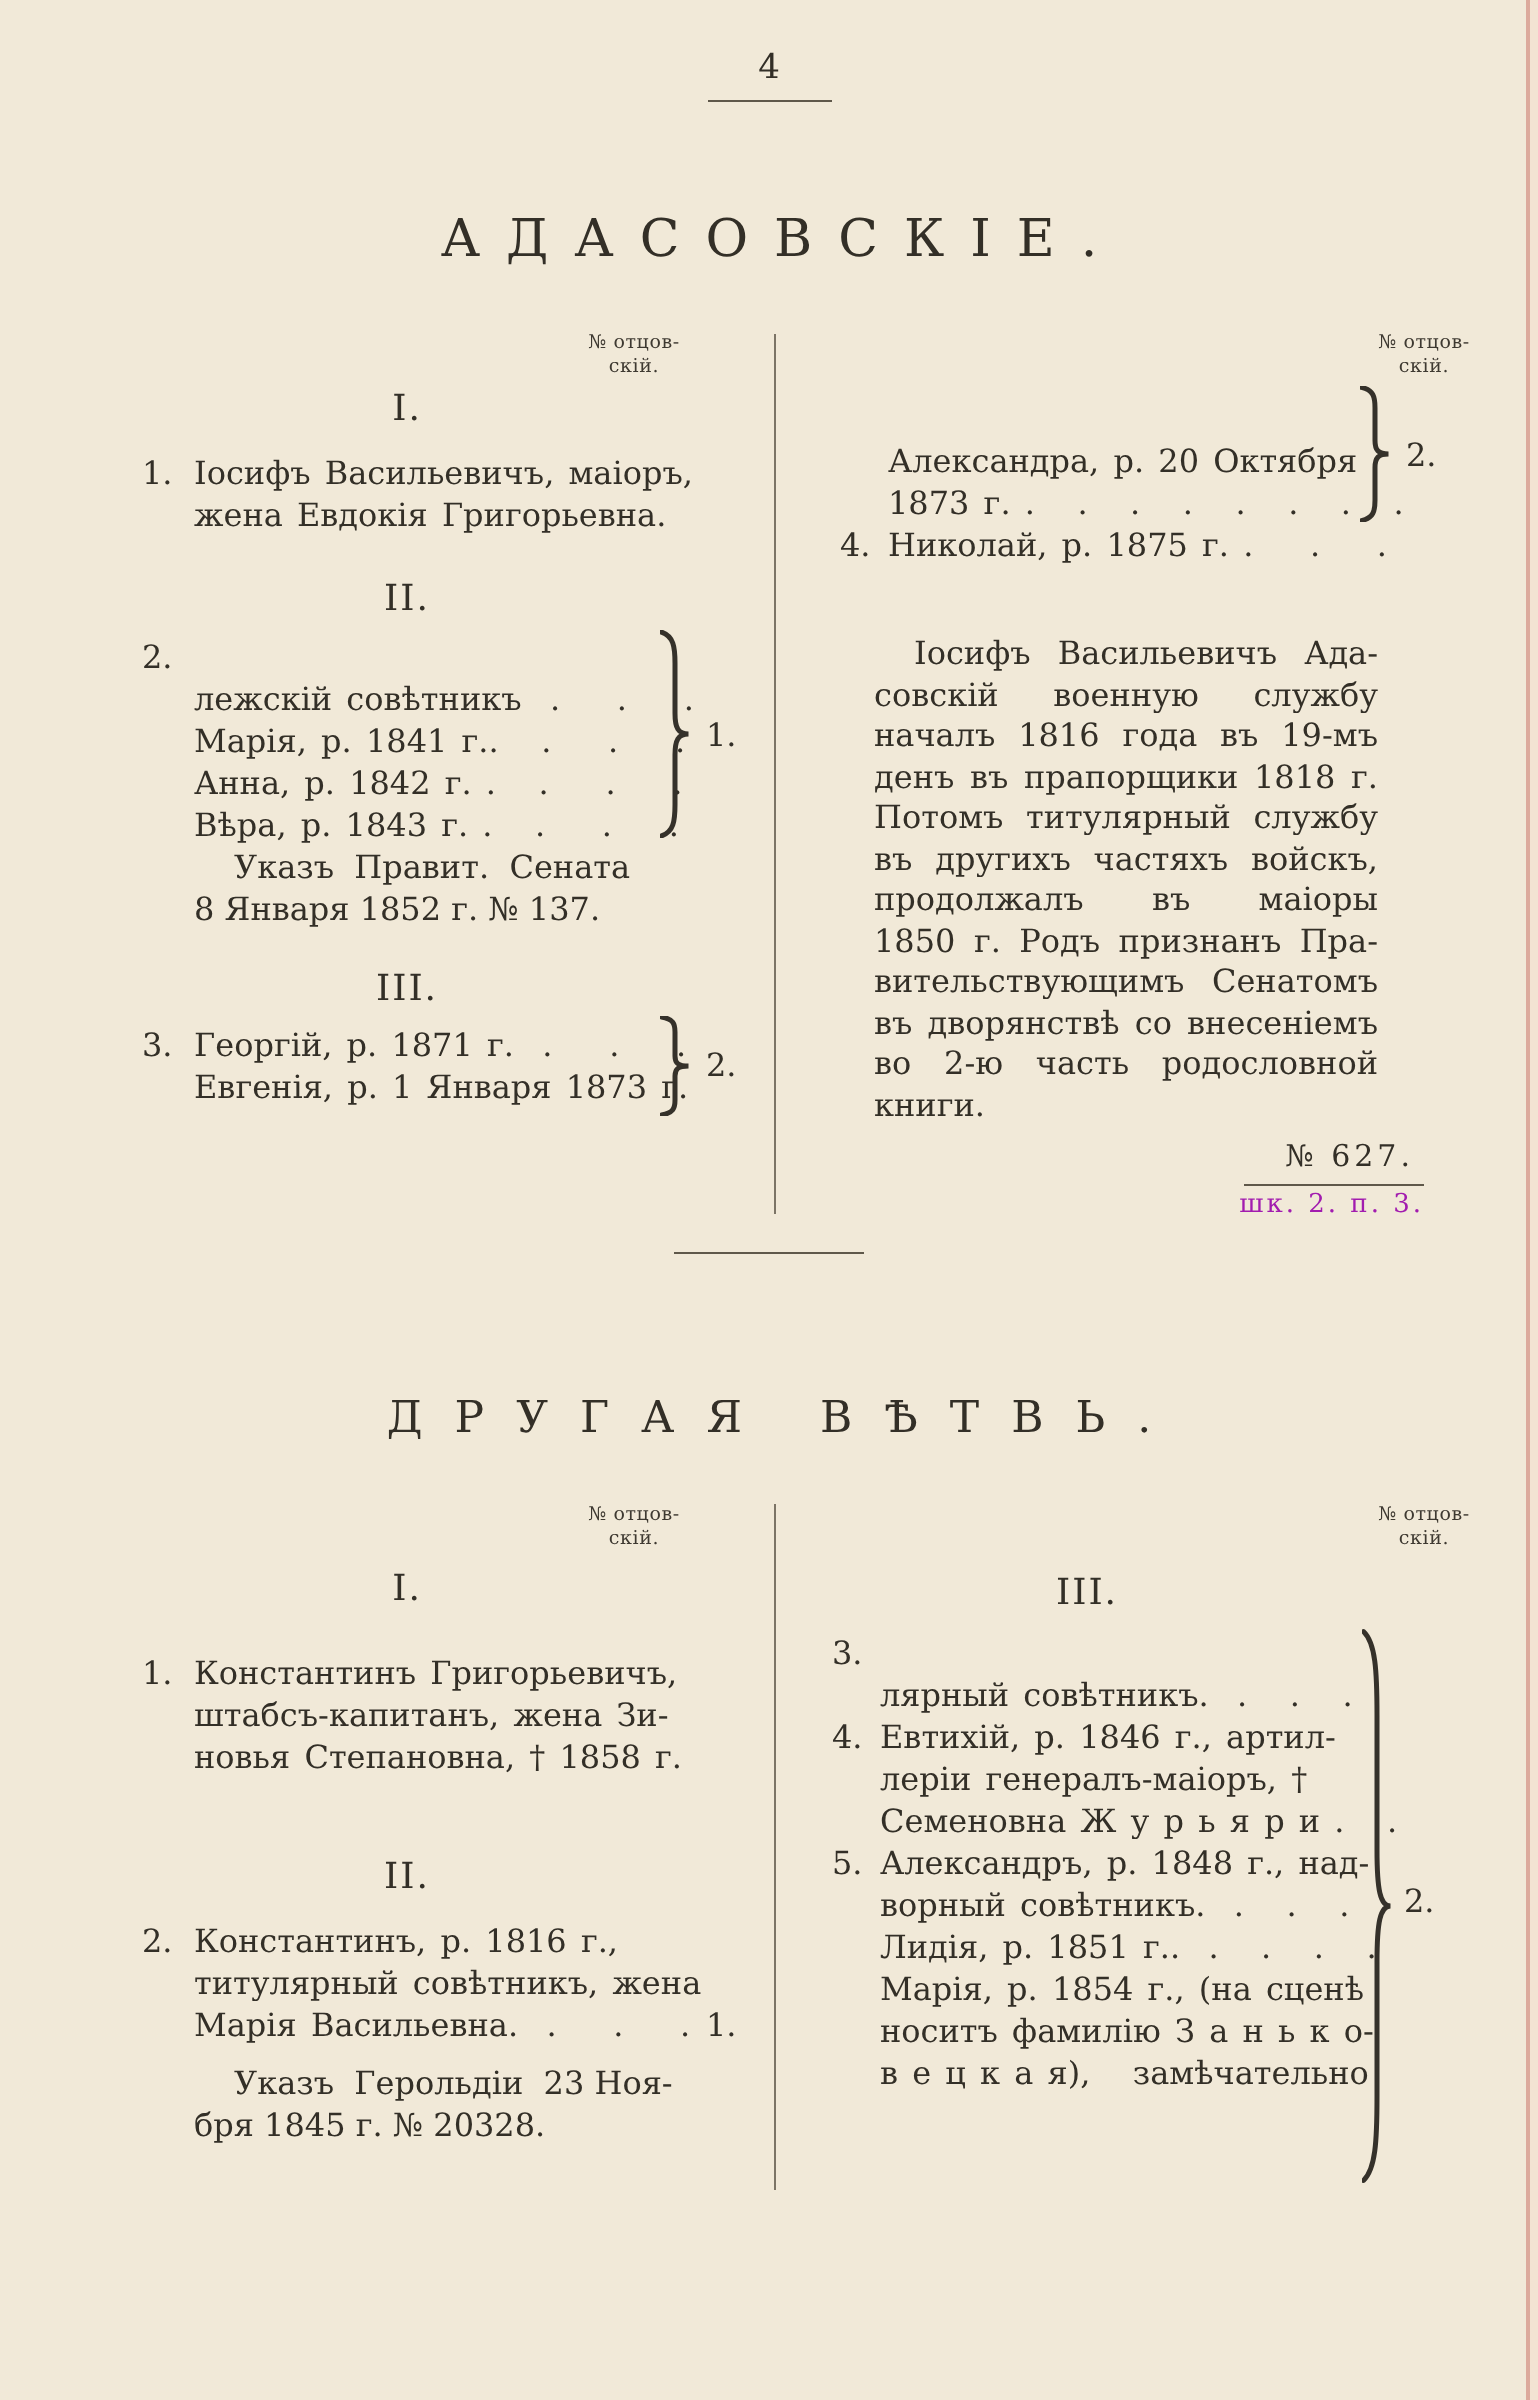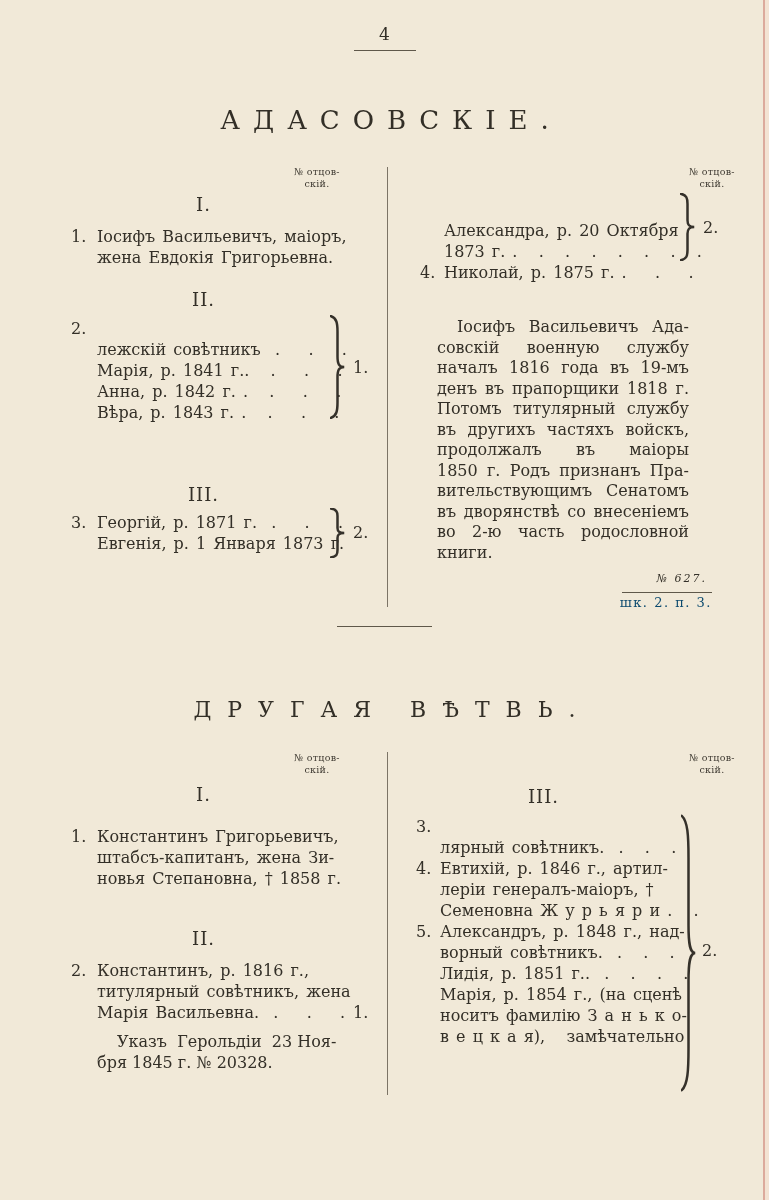--- a/index.html
+++ b/index.html
@@ -36,23 +36,23 @@
   .bio{position:absolute; width:252px; font-size:16px; line-height:20.5px;}
   .bio .jline{text-align:justify; text-align-last:justify;}
   .bio .jline:last-child{text-align-last:left;}
   .bio .jline:first-child{text-indent:20px;}
   .fnum{position:absolute; font-size:16px; line-height:21px;}
   .brace{position:absolute; width:15px;}
   .brace svg{display:block; width:15px; height:100%;}
   .brace path{fill:none; stroke:#35312a; stroke-width:2.5;
     stroke-linecap:round; vector-effect:non-scaling-stroke;}
   .case{position:absolute; left:540px; top:568px; width:167px; text-align:right;
-    font-size:11px; line-height:21px; letter-spacing:2px;font-style:italic;}
+    font-size:15px; line-height:21px; letter-spacing:2px;}
   .shelf{position:absolute; left:545px; top:595px; width:167px; text-align:right;
-    font-size:13px; line-height:16px; letter-spacing:1.5px; color:#0c4a6e;}
+    font-size:13px; line-height:16px; letter-spacing:1.5px; color:#a21caf;}
 </style>
 </head>
 <body>
 
 <div class="page">
 
   <div class="pagenum">4</div>
   <div class="rule" style="left:354px;top:50px;width:62px;"></div>
 
   <h1 class="family-title">АДАСОВСКІЕ.</h1>
@@ -102,20 +102,24 @@
         <span class="enum"></span>
         <span class="etext">Вѣра, р. 1843 г. .   .    .    .</span>
       </div>
     </div>
   <div class="brace" style="left:330px;top:315px;height:104px;">
     <svg viewBox="0 0 20 100" preserveAspectRatio="none">
         <path d="M1,1 C9,3 10,8 10,16 L10,40 C10,47 12,50 19,50 C12,50 10,53 10,60 L10,84 C10,92 9,97 1,99"></path>
       </svg>
   </div>
   <div class="fnum" style="left:353px;top:357px;">1.</div>
+  <div class="note" style="left:97px;top:423px;">
+      <div>Указъ  Правит.  Сената</div>
+      <div>8 Января 1852 г. № 137.</div>
+    </div>
 
   <div class="gh" style="left:60px;top:484px;">III.</div>
   <div class="entry" style="left:60px;top:512px;">
       <div class="row">
         <span class="enum">3.</span>
         <span class="etext">Георгій, р. 1871 г.  .    .    .</span>
       </div>
       <div class="row">
         <span class="enum"></span>
         <span class="etext">Евгенія, р. 1 Января 1873 г.</span>

